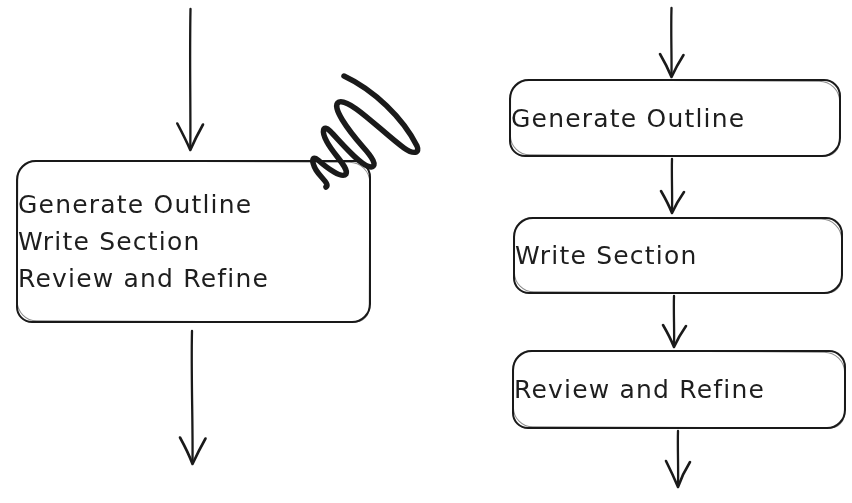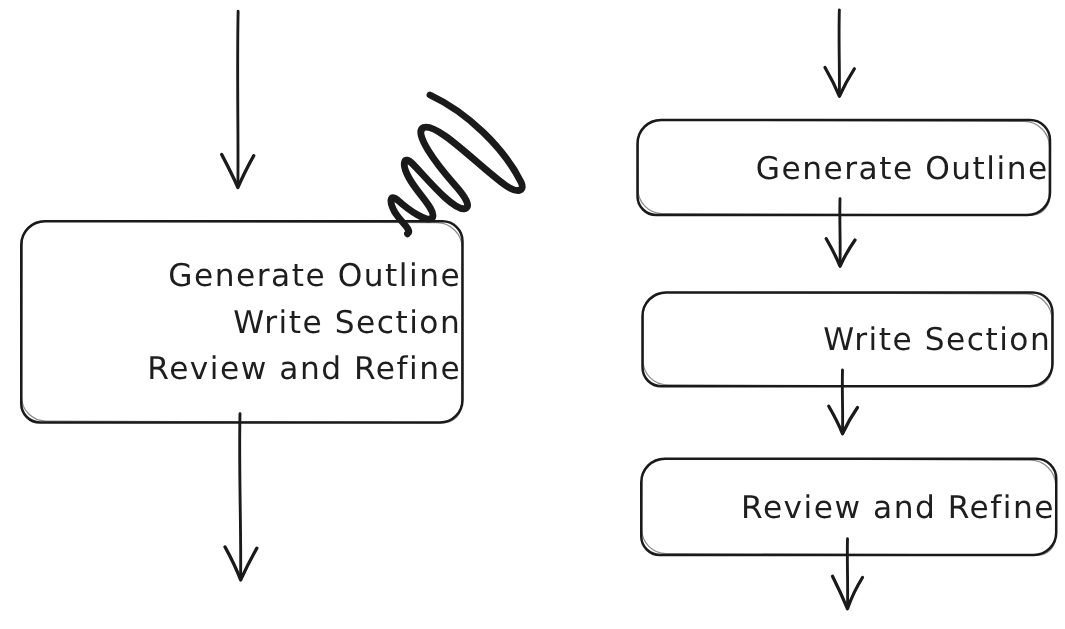--- a/index.html
+++ b/index.html
@@ -16,27 +16,26 @@
     font-family: "DejaVu Sans", "Liberation Sans", sans-serif;
   }
   .node {
     position: absolute;
     box-sizing: border-box;
     border: 2.4px solid #1a1a1a;
     border-radius: 20px 17px 19px 16px;
     background: #ffffff;
     display: flex;
     flex-direction: column;
-    align-items: flex-end;
+    align-items: flex-start;
     justify-content: center;
     color: #1e1e1e;
     font-size: 25px;
     letter-spacing: 1.2px;
     text-align: center;
-    margin-top: 16px;
   }
   
   .node::before {
     content: "";
     position: absolute;
     inset: -1px;
     border: 1.3px solid rgba(26,26,26,0.5);
     border-radius: 17px 21px 15px 20px;
     transform: rotate(0.25deg);
     pointer-events: none;

